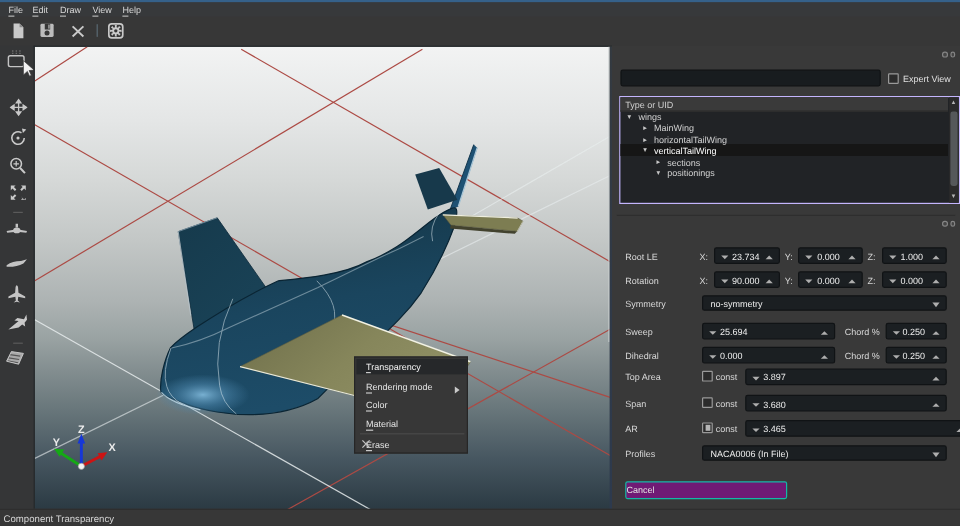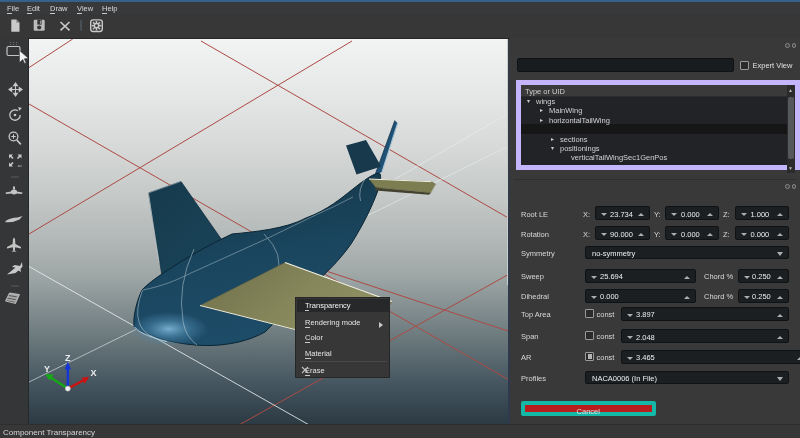--- a/index.html
+++ b/index.html
@@ -28,21 +28,21 @@
 #ctxhl { position:absolute; left:1px; top:0.5px; width:92px; height:13px; background:#26282a; }
 
 #rpanel { position:absolute; left:510px; top:38px; width:290px; height:386px; background:#393939; }
 .dockbtn { position:absolute; width:4.5px; height:4.5px; border:1px solid #858585; border-radius:50%; background:#454545; }
 #findbox { position:absolute; left:6.5px; top:19.5px; width:217px; height:14.5px;
   background:#181c1f; border:1px solid #101315; border-radius:2px; }
 #expchk { position:absolute; left:229.5px; top:22.5px; width:9px; height:9px;
   background:#2b2b2b; border:1px solid #9a9a9a; border-radius:1px; }
 #explbl { position:absolute; left:242.5px; top:23px; font-size:7.5px; color:#e0e0e0; }
 #tree { position:absolute; left:6px; top:42px; width:284px; height:90px;
-  background:#212326; border:5px solid #c4b5fd; font-size:7.5px; color:#d2d2d2; }
+  background:#212326; border:1px solid #c4b5fd; font-size:7.5px; color:#d2d2d2; }
 #treehdr { position:absolute; left:0; top:0; width:273px; height:11.5px; background:#3a3a3a;
   border-bottom:1px solid #2b2b2b; color:#cfcfcf; }
 #treehdr span { position:absolute; left:4px; top:1.5px; }
 .trow { position:absolute; height:9.6px; left:0; width:273px; }
 .trow span { position:absolute; top:0.5px; }
 #tsel { position:absolute; left:0; top:39.4px; width:273px; height:9.6px; background:#161616; }
 .tarr { position:absolute; font-size:6px; color:#c8c8c8; top:1.5px; }
 #tscroll { position:absolute; right:0.5px; top:0; width:8px; height:88px; background:#2b2b2b; }
 #tshandle { position:absolute; left:1px; top:11.5px; width:6px; height:62px; background:#55585a; border-radius:2px; }
 .sarr { position:absolute; left:0; width:8px; text-align:center; font-size:5px; color:#b5b5b5; }
@@ -56,22 +56,22 @@
 .spin .da { left:5px; top:6px; border-left:3px solid transparent; border-right:3px solid transparent; border-top:3.5px solid #aeaeae; }
 .spin .ua { right:5px; top:6px; border-left:3px solid transparent; border-right:3px solid transparent; border-bottom:3.5px solid #aeaeae; }
 .combo { position:absolute; left:75px; width:204px; height:13px; background:#1b1f22;
   border:1px solid #101315; border-radius:2px; color:#eeeeee; font-size:7.5px; }
 .combo .val { position:absolute; left:6px; top:2px; }
 .combo .da { position:absolute; right:5px; top:5px; width:0; height:0;
   border-left:3.5px solid transparent; border-right:3.5px solid transparent; border-top:4px solid #aeaeae; }
 .xyz { position:absolute; font-size:7.5px; color:#d8d8d8; }
 .chk { position:absolute; width:9px; height:9px; background:#2b2b2b; border:1px solid #9a9a9a; border-radius:1px; }
 .constl { position:absolute; font-size:7.5px; color:#d8d8d8; }
-.btn { position:absolute; height:15px; background:#b91c1c; border:4px solid #14b8a6; border-radius:2px;
-  color:#e2e2e2; font-size:7.5px; text-align:center; line-height:13px; }
+.btn { position:absolute; height:15px; background:#701a75; border:1px solid #14b8a6; border-radius:2px;
+  color:#e2e2e2; font-size:7.5px; text-align:left; line-height:13px; }
 </style>
 </head>
 <body>
 <div id="win">
   <div id="topline"></div>
   <div id="menubar">
     <span style="left:7px"><u>F</u>ile</span>
     <span style="left:27px"><u>E</u>dit</span>
     <span style="left:50px"><u>D</u>raw</span>
     <span style="left:77px"><u>V</u>iew</span>
@@ -291,30 +291,31 @@
           <span style="left:15px">wings</span>
         </div>
       <div class="trow" style="top:20.9px">
           <span class="tarr" style="left:19px">▸</span>
           <span style="left:28px">MainWing</span>
         </div>
       <div class="trow" style="top:30.3px">
           <span class="tarr" style="left:19px">▸</span>
           <span style="left:28px">horizontalTailWing</span>
         </div>
+      <div class="trow" style="top:39.7px; color:#fff">
+          <span class="tarr" style="left:19px">▾</span>
+          <span style="left:28px">verticalTailWing</span>
+        </div>
       <div class="trow" style="top:49.1px">
           <span class="tarr" style="left:30px">▸</span>
           <span style="left:39px">sections</span>
         </div>
       <div class="trow" style="top:58.5px">
           <span class="tarr" style="left:30px">▾</span>
           <span style="left:39px">positionings</span>
-        </div>
-      <div class="trow" style="top:67.9px">
-          <span style="left:50px">verticalTailWingSec1GenPos</span>
         </div>
       <div id="tscroll">
         <div class="sarr" style="top:2px">▲</div>
         <div id="tshandle"></div>
         <div class="sarr" style="bottom:2px">▼</div>
       </div>
     </div>
     <div id="sep2"></div>
     <div class="dockbtn" style="left:275.2px; top:146.3px"></div>
     <div class="dockbtn" style="left:281.8px; top:146.3px"></div>
@@ -401,21 +402,21 @@
     <div class="spin" style="left:111px; top:268.5px; width:167.5px">
         <span class="da"></span>
         <span class="val" style="left:14px">3.897</span>
         <span class="ua"></span>
       </div>
 
     <div class="chk" style="left:75px; top:293px"></div>
     <div class="constl" style="left:86.5px; top:294px">const</div>
     <div class="spin" style="left:111px; top:291px; width:167.5px">
         <span class="da"></span>
-        <span class="val" style="left:14px">2.048</span>
+        <span class="val" style="left:14px">3.680</span>
         <span class="ua"></span>
       </div>
 
     <div class="chk" style="left:75px; top:313.5px">
         <div style="position:absolute; left:1.5px; top:1.5px; width:4.5px; height:4.5px; background:#b5b5b5"></div>
       </div>
     <div class="constl" style="left:86.5px; top:314.5px">const</div>
     <div class="spin" style="left:111px; top:311.5px; width:188px">
         <span class="da"></span>
         <span class="val" style="left:14px">3.465</span>

